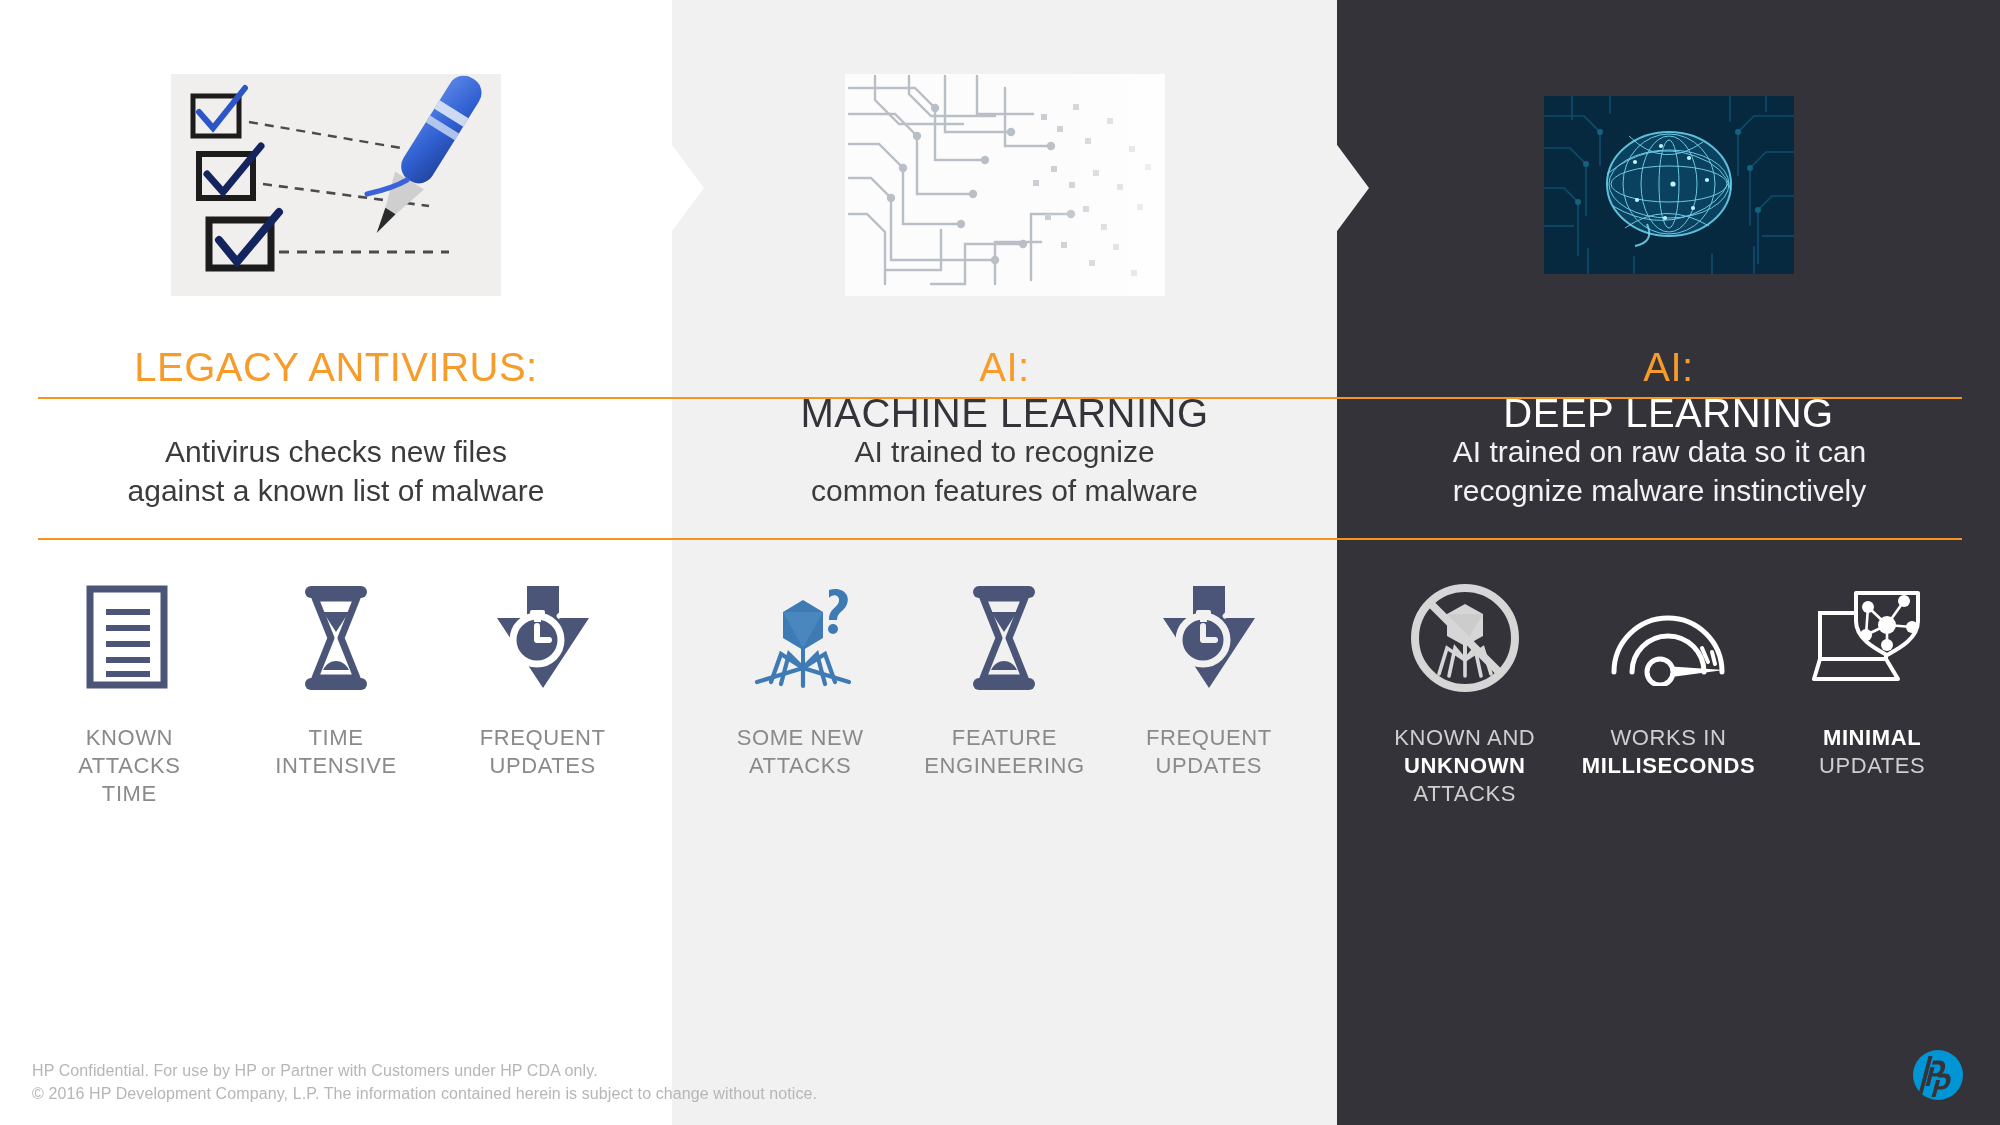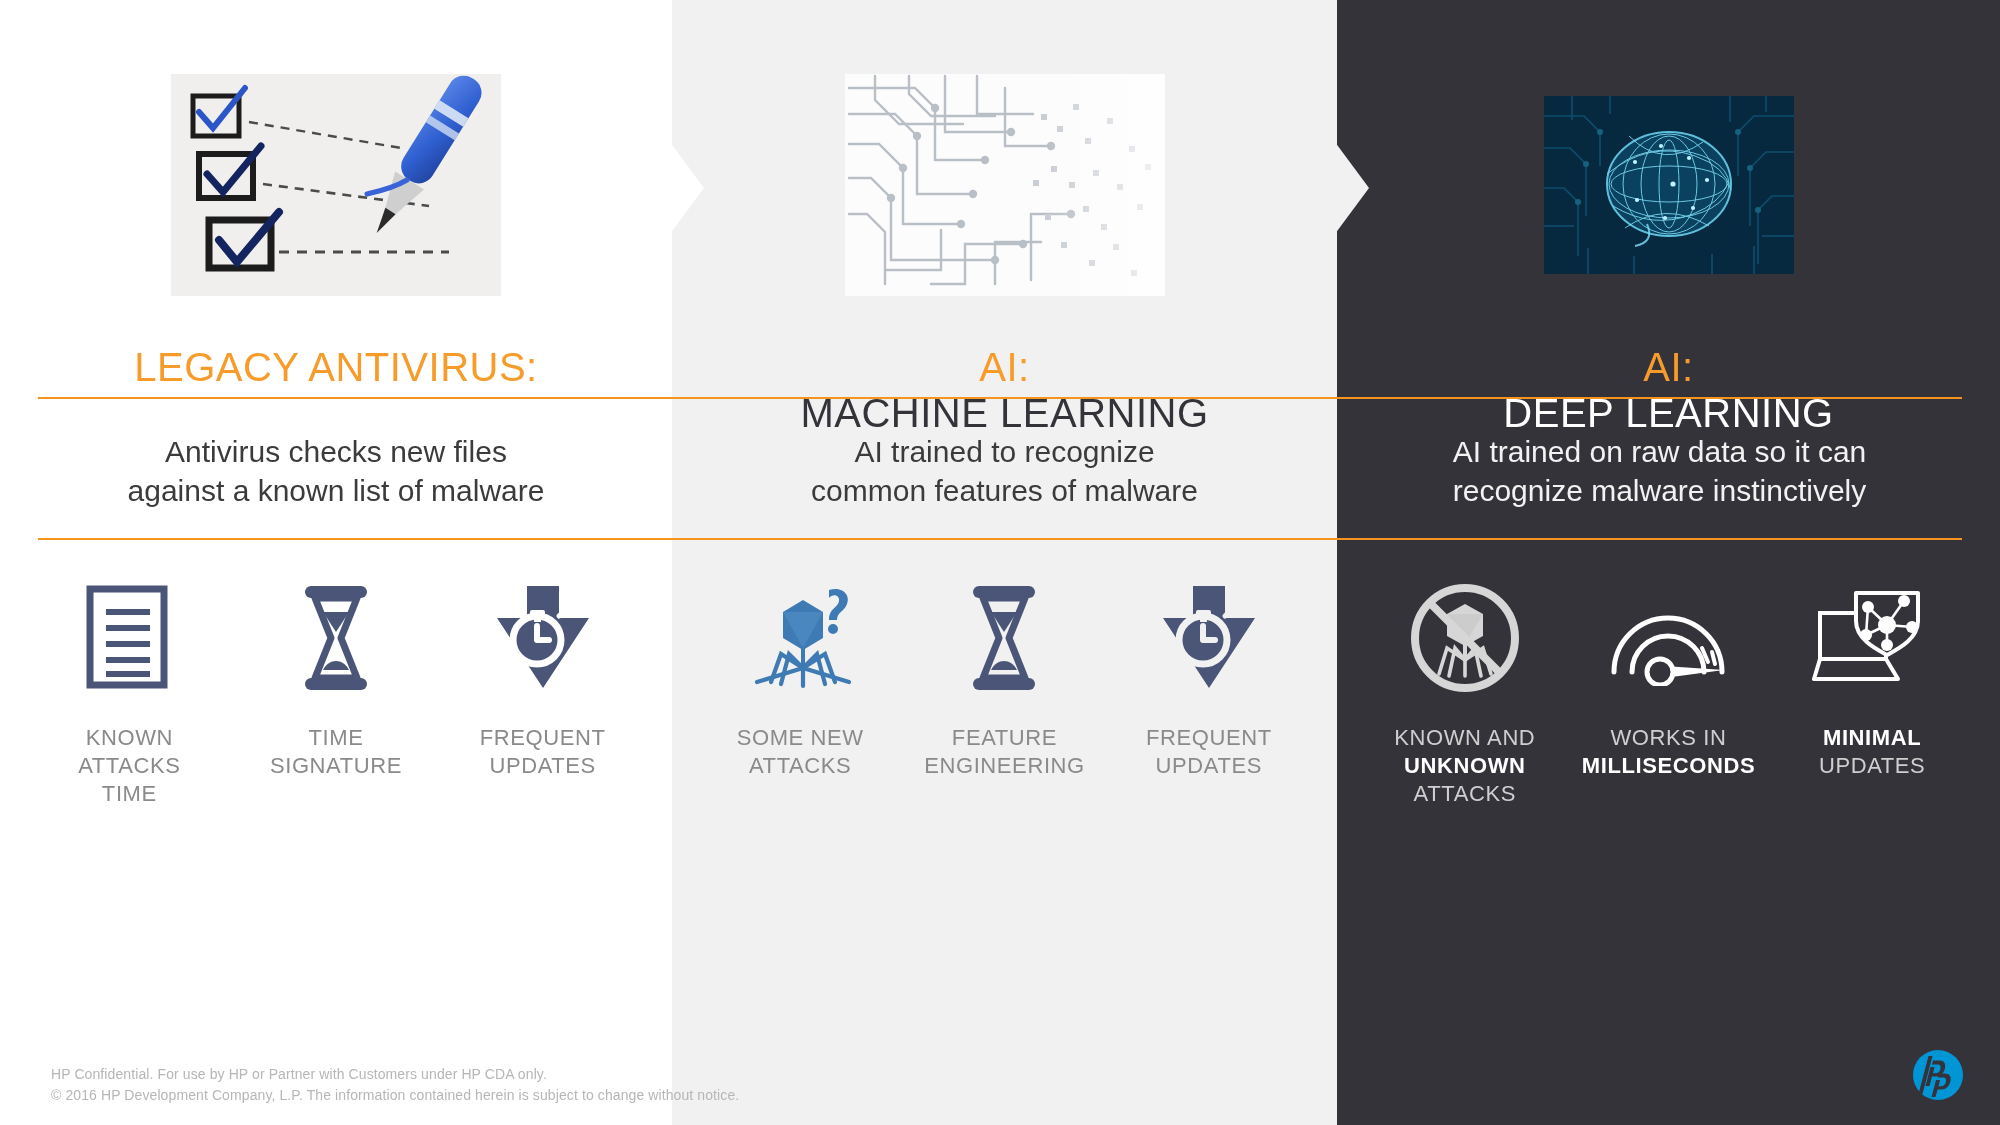--- a/index.html
+++ b/index.html
@@ -63,21 +63,21 @@
          justify-content:space-around;align-items:flex-start;padding:0 26px;box-sizing:border-box;}
   .icon-cell{width:176px;display:flex;flex-direction:column;align-items:center;}
   .icon-art{height:120px;display:flex;align-items:center;justify-content:center;}
   .icon-label{margin-top:26px;text-align:center;font-size:22px;line-height:1.28;
               letter-spacing:.6px;color:#8a8a8a;font-weight:400;}
   #col-dl .icon-label{color:#cfcfcf;}
   .icon-label .em{font-weight:700;color:#ffffff;}
 
   
   #footer{position:absolute;left:32px;bottom:20px;z-index:9;}
-  #footer div{font-size:14px;line-height:1.45;color:#b6b6b6;letter-spacing:.1px;margin-left:19px;}
+  #footer div{font-size:16px;line-height:1.45;color:#b6b6b6;letter-spacing:.1px;}
   #hp-logo{position:absolute;right:34px;bottom:22px;width:56px;height:56px;z-index:9;}
 </style>
 </head>
 <body>
 
 <div class="panel" id="panel-legacy"></div>
 <div class="panel" id="panel-ml"></div>
 <div class="panel" id="panel-dl"></div>
 
 <div class="chevron" style="left:664px;top:128px;">
@@ -170,21 +170,21 @@
             <rect x="12" y="2" width="62" height="12" rx="6"></rect>
             <rect x="12" y="94" width="62" height="12" rx="6"></rect>
           </g>
           <path d="M22 14 L64 14 L48 54 L64 94 L22 94 L38 54 Z" fill="none" stroke="#4a5578" stroke-width="7" stroke-linejoin="round"></path>
           <path d="M30 28 L56 28 L43 48 Z" fill="#4a5578"></path>
           <path d="M30 86 L56 86 C50 74 36 74 30 86 Z" fill="#4a5578"></path>
         </svg>
       </div>
       <div class="icon-label">
         <div>TIME</div>
-        <div>SIGNATURE</div>
+        <div>INTENSIVE</div>
       </div>
     </div>
 
     <div class="icon-cell">
       <div class="icon-art">
         <svg width="100" height="108" viewBox="0 0 100 108">
           <path d="M34 2 L66 2 L66 34 L96 34 L50 104 L4 34 L34 34 Z" fill="#4a5578"></path>
           <circle cx="44" cy="56" r="24" fill="none" stroke="#ffffff" stroke-width="7"></circle>
           <rect x="37" y="26" width="15" height="8" rx="2" fill="#ffffff"></rect>
           <rect x="41" y="32" width="7" height="6" fill="#ffffff"></rect>

